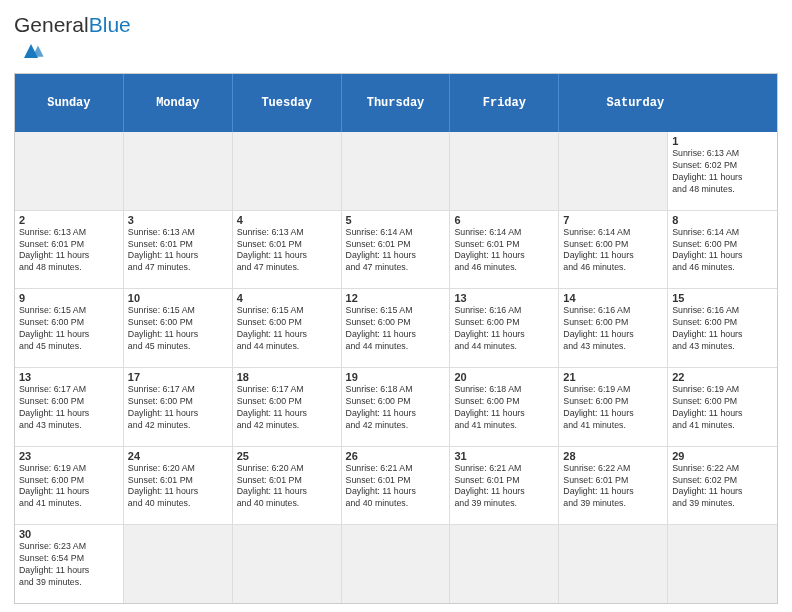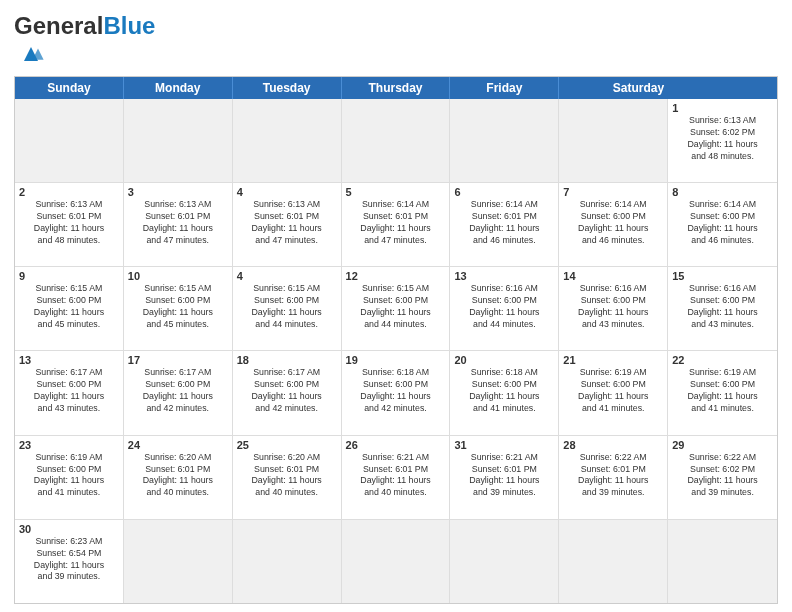--- a/index.html
+++ b/index.html
@@ -22,22 +22,22 @@
       justify-content: space-between;
       align-items: flex-start;
       margin-bottom: 6px;
     }
     .logo {
       display: flex;
       align-items: center;
       margin-top: 4px;
     }
     .logo-text {
-      font-size: 24px;
-      font-weight: bold;
+      font-size: 21px;
+      font-weight: normal;
       color: #333;
       line-height: 1;
     }
     .logo-text span.blue { color: #1a7abf; }
     .logo-icon {
       width: 28px;
       height: 28px;
       margin-left: 3px;
     }
     .title-block {
@@ -62,23 +62,24 @@
     }
     .day-headers {
       display: grid;
       grid-template-columns: repeat(7, 1fr);
       background: #2a6db5;
     }
     .day-header {
       color: #fff;
       font-size: 12px;
       font-weight: bold;
-      padding: 4px 4px;
+      padding: 22px 4px;
       text-align: center;
       border-right: 1px solid #4a8dd5;
+      font-family: Liberation Mono, monospace;
     }
     .day-header:last-child { border-right: none; text-align: right; }
     .calendar-grid {
       display: grid;
       grid-template-columns: repeat(7, 1fr);
       flex: 1;
     }
     .cell {
       border-right: 1px solid #ddd;
       border-bottom: 1px solid #ddd;
@@ -96,21 +97,20 @@
       font-size: 11px;
       font-weight: bold;
       color: #333;
       display: block;
       margin-bottom: 1px;
     }
     .cell-text {
       font-size: 8.8px;
       line-height: 1.35;
       color: #333;
-      text-align: center;
     }
   </style>
 </head>
 <body>
 
 <div class="page">
   <div class="header">
     <div class="logo">
       <div>
         <div class="logo-text">

